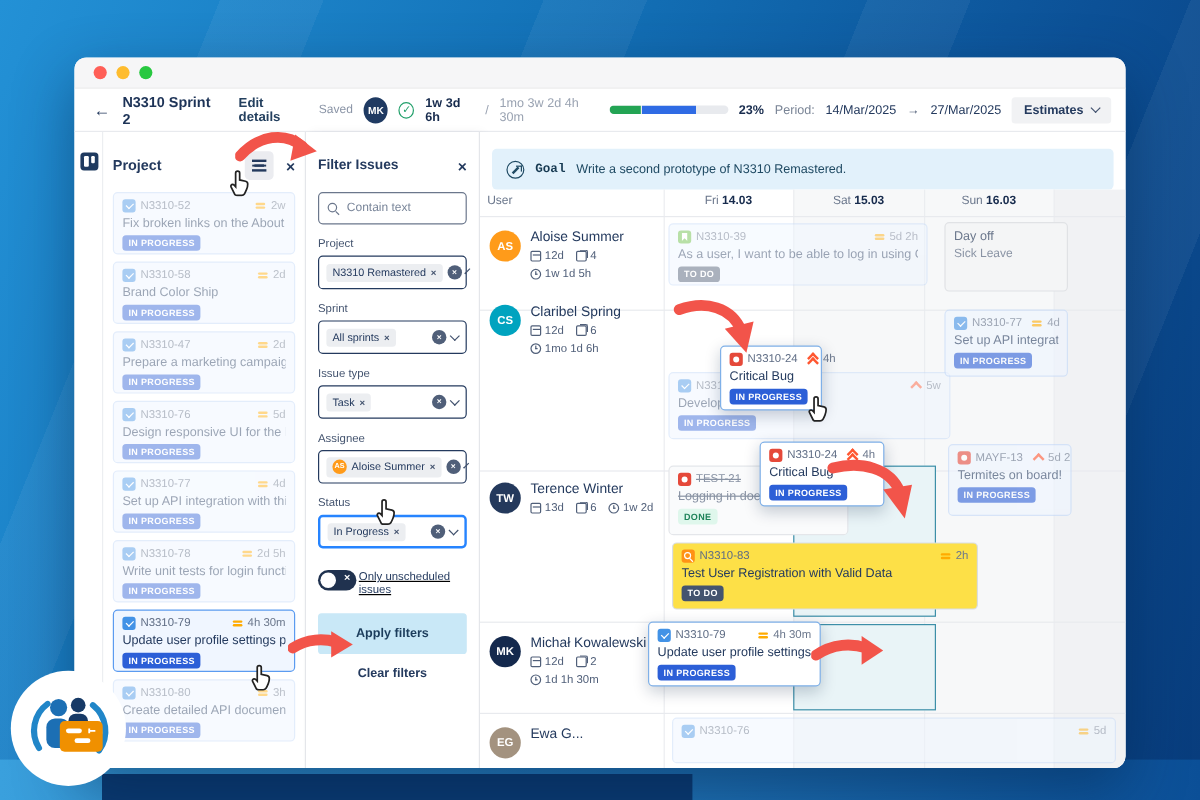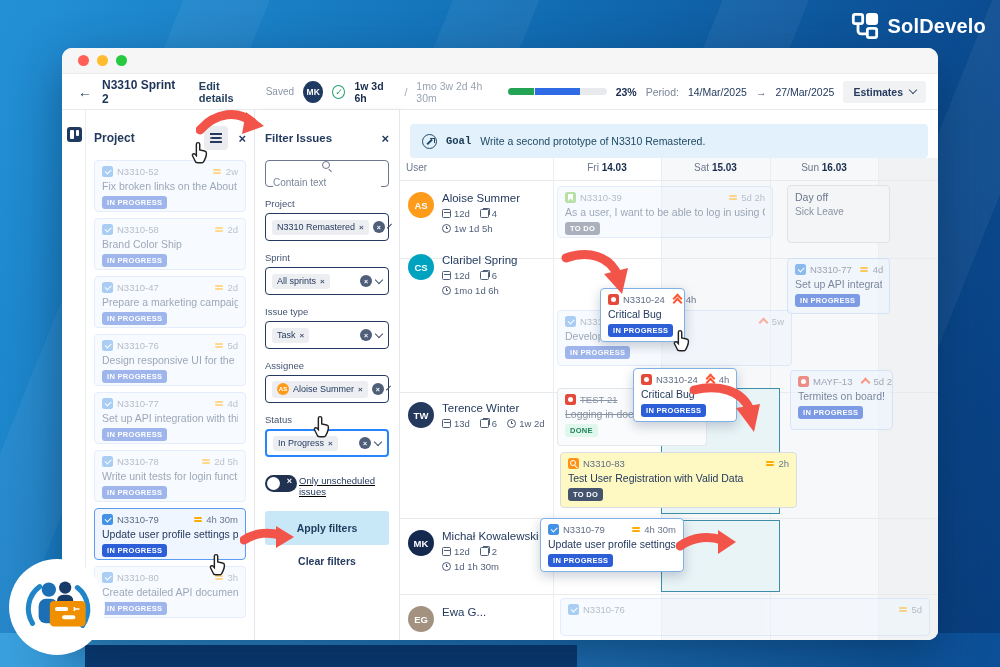--- a/index.html
+++ b/index.html
@@ -93,21 +93,21 @@
   .pr-med::before,.pr-med::after{content:""; position:absolute; left:.5px; width:8px; height:2px; border-radius:1px; background:#ffab00;}
   .pr-med::before{top:1.5px}.pr-med::after{top:5px}
   .pr-highest::before,.pr-highest::after{content:""; position:absolute; left:1.5px; width:5px; height:5px; border-left:2px solid #ff5630; border-top:2px solid #ff5630; transform:rotate(45deg);}
   .pr-highest::before{top:0}.pr-highest::after{top:4px}
   .pr-high::before{content:""; position:absolute; left:1.5px; top:2px; width:5px; height:5px; border-left:2px solid #ff5630; border-top:2px solid #ff5630; transform:rotate(45deg);}
 
   
   .filter { position:absolute; left:193px; top:62px; bottom:0; width:145px; background:#fff; border-right:1px solid #e4e6ea; box-shadow:3px 0 8px rgba(9,30,66,.05); padding:0 10px; }
   .fp-head { display:flex; align-items:center; margin-top:16px; height:24px; }
   .fp-title { font-size:11.5px; font-weight:700; color:#243a5e; }
-  .search { margin-top:10px; height:27px; border:1.3px solid #6b778c; border-radius:4px; display:flex; align-items:center; gap:6px; padding:0 7px;flex-direction:column; }
+  .search { margin-top:10px; height:27px; border:1.3px solid #6b778c; border-radius:4px; display:flex; align-items:center; gap:6px; padding:0 7px; }
   .mag { width:10px; height:10px; position:relative; flex:none; }
   .mag::before{content:""; position:absolute; left:0; top:0; width:6px; height:6px; border:1.4px solid #6b778c; border-radius:50%;}
   .mag::after{content:""; position:absolute; right:0; bottom:0; width:4px; height:1.4px; background:#6b778c; transform:rotate(45deg);}
   .search input { border:none; outline:none; width:100%; font-size:10px; color:#243a5e; font-family:inherit; }
   .search input::placeholder { color:#7a869a; }
   .flabel { font-size:9.5px; color:#44546f; margin-top:11px; margin-bottom:4px; }
   .fsel { height:28px; border:1.7px solid #243a5e; border-radius:4px; display:flex; align-items:center; gap:4px; padding:0 6px; }
   .fsel.focus { border:2px solid #2684ff; }
   .chip { background:#eceef1; border-radius:3px; padding:2.5px 5px; font-size:9px; color:#243a5e; display:flex; align-items:center; gap:4px; white-space:nowrap; }
   .chip .xg::before{font-size:8px; color:#44546f; font-weight:700;}
@@ -167,29 +167,20 @@
   .cursor { position:absolute; z-index:25; }
 
   
   .applogo { position:absolute; left:8px; top:558px; z-index:22; }
 </style>
 </head>
 <body>
 
 <div class="stage">
 
-  <div class="brand">
-    <svg width="28" height="28" viewBox="0 0 30 30" fill="none" stroke="#fff">
-      <rect x="2.5" y="2.5" width="10" height="10" rx="2" stroke-width="3"></rect>
-      <rect x="17.5" y="2.5" width="10" height="10" rx="2" stroke-width="3" fill="#fff"></rect>
-      <rect x="17.5" y="17.5" width="10" height="10" rx="2" stroke-width="3"></rect>
-      <path d="M7.5 12.5 V20 a3.5 3.5 0 0 0 3.5 3.5 H17.5" stroke-width="3"></path>
-    </svg>
-    <span class="brand-name">SolDevelo</span>
-  </div>
 
   <div class="window">
 
     <div class="titlebar">
       <span class="dot r"></span>
       <span class="dot y"></span>
       <span class="dot g"></span>
     </div>
 
     <div class="toolbar">
@@ -602,21 +593,21 @@
             <span class="spacer"></span>
             <span class="pr pr-highest"></span>
             <span class="cest">4h</span>
           </div>
         <div class="ctitle">Critical Bug</div>
         <div class="brow">
             <span class="badge b-prog">IN PROGRESS</span>
           </div>
       </div>
 
-      <div class="scard" style="left:160px;top:342px;width:237px;height:56px;z-index:3;background:#fef9c3;border-color:#d9dde3">
+      <div class="scard" style="left:160px;top:342px;width:255px;height:56px;z-index:3;background:#fde047;border-color:#d9dde3">
         <div class="chead">
             <span class="ti ti-test"></span>
             <span class="cid">N3310-83</span>
             <span class="spacer"></span>
             <span class="pr pr-med"></span>
             <span class="cest">2h</span>
           </div>
         <div class="ctitle">Test User Registration with Valid Data</div>
         <div class="brow">
             <span class="badge b-todo">TO DO</span>

